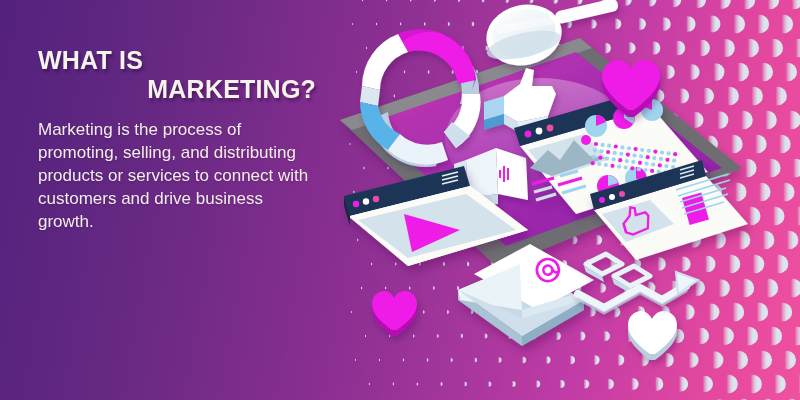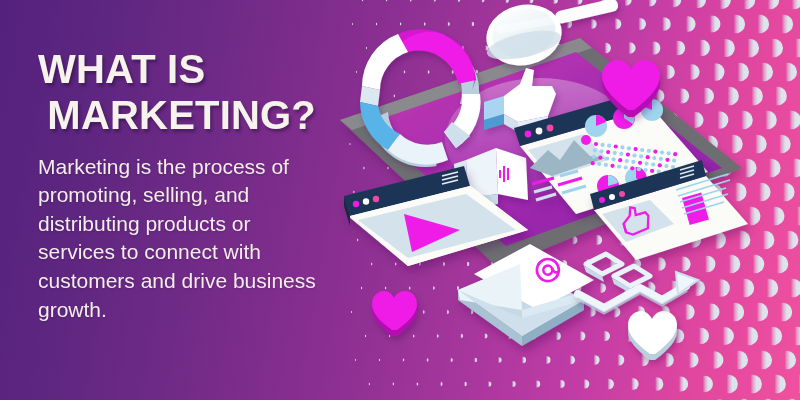--- a/index.html
+++ b/index.html
@@ -21,31 +21,31 @@
       #f0519f 100%);
   }
   .bg-halftone{position:absolute;inset:0;}
   
   .text-col{
     position:absolute;left:38px;top:46px;width:278px;
   }
   .headline{
     margin:0;
     color:#f6f3ec;
-    font-size:40px;
+    font-size:25px;
     font-weight:bold;
     line-height:1.16;
     letter-spacing:.2px;
     text-shadow:2px 3px 3px rgba(40,10,55,.45);
   }
   .headline .l2{display:block;text-align:right;}
   .body-copy{
     margin:14px 0 0 0;
     color:#f3eee9;
-    font-size:21px;
+    font-size:17px;
     line-height:1.36;
     font-weight:400;
     text-shadow:0 1px 2px rgba(50,15,65,.25);
   }
   
   .illustration{position:absolute;left:330px;top:0;width:470px;height:400px;}
   .illustration svg{display:block;}
 </style>
 </head>
 <body>

